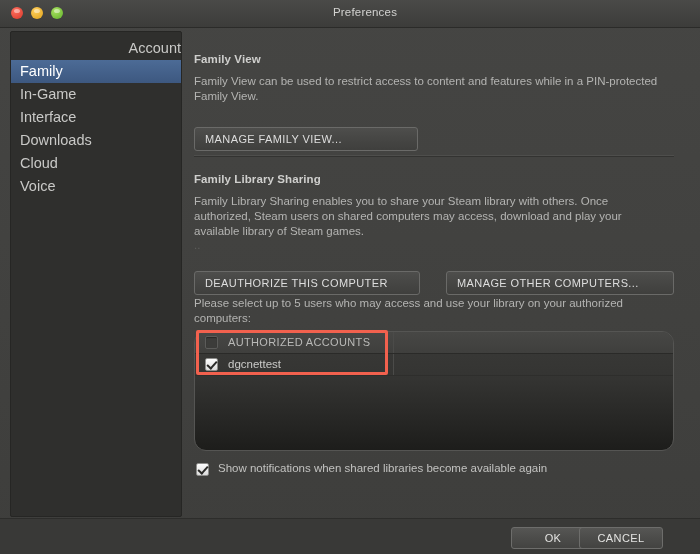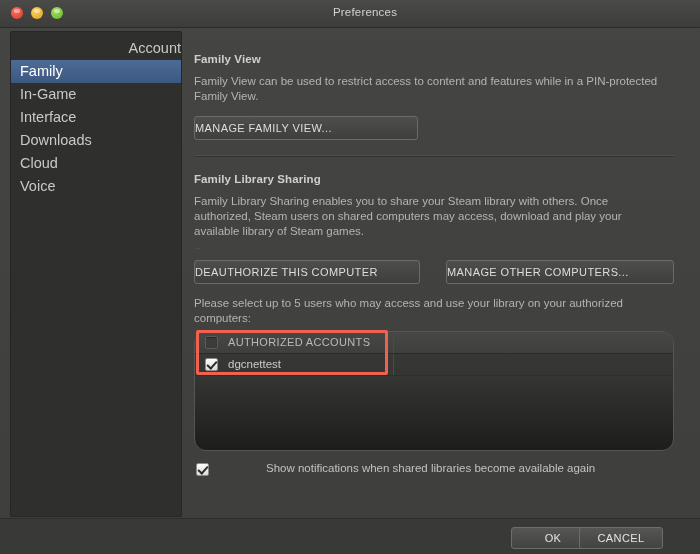--- a/index.html
+++ b/index.html
@@ -124,22 +124,24 @@
   .btn {
     position: absolute;
     box-sizing: border-box;
     background: linear-gradient(#4e4e4c 0%, #464644 50%, #3f3f3d 100%);
     border: 1px solid #6a6a68;
     border-radius: 3px;
     font-size: 11px;
     color: #dedede;
     letter-spacing: 0.4px;
     text-align: left;
+    padding-left: 10px;
     line-height: 22px;
     font-family: "Liberation Sans", sans-serif;
+    margin-top: 11px;
   }
 
   
   .listbox {
     position: absolute;
     left: 8px; top: 300px;
     width: 480px;
     height: 120px;
     box-sizing: border-box;
     background: linear-gradient(#3a3a38 0%, #343432 40%, #1d1d1b 100%);
@@ -198,21 +200,20 @@
     border: solid #2a2a28;
     border-width: 0 2px 2px 0;
     transform: rotate(42deg);
   }
   .cbox.row-cb { left: 10px; top: 4px; }
 
   .footer-check-label {
     position: absolute;
     font-size: 11.5px;
     color: #c2c2c0;
-    margin-left: 48px;
   }
 
   
   .annot {
     position: absolute;
     box-sizing: border-box;
     border: 3px solid #f2614e;
     border-radius: 2px;
     pointer-events: none;
   }

